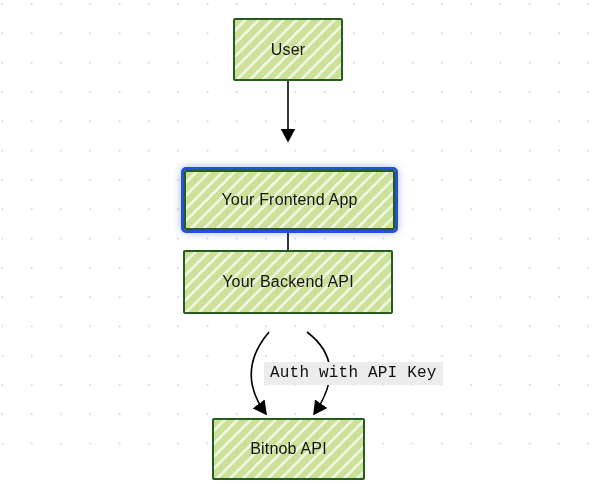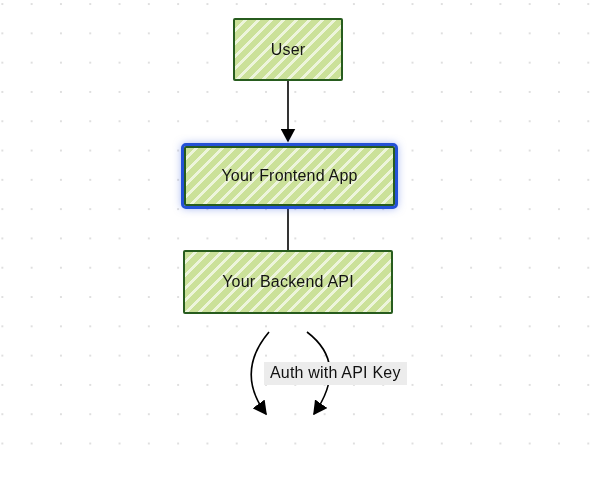--- a/index.html
+++ b/index.html
@@ -46,31 +46,33 @@
     white-space: nowrap;
   }
   .node-user     { left: 233px; top: 18px;  width: 110px; height: 63px; }
   .node-frontend { left: 184px; top: 146px; width: 211px; height: 60px; }
   .node-backend  { left: 183px; top: 250px; width: 210px; height: 64px; }
   .node-bitnob   { left: 212px; top: 418px; width: 153px; height: 62px; }
   .node.selected {
     outline: 3px solid #2451d6;
     outline-offset: 0px;
     box-shadow: 0 0 8px 2px rgba(47, 85, 221, 0.5);
+    margin-top: 24px;
   }
   .edge-label {
     position: absolute;
     left: 264px;
     top: 362px;
     padding: 2px 6px 3px 6px;
     background: #ececec;
     color: #111111;
     font-size: 16px;
     letter-spacing: 0.2px;
     white-space: nowrap;
+    font-family: Liberation Mono, monospace;
   }
   .edge-path {
     stroke: #000000;
     stroke-width: 1.6;
     fill: none;
   }
 </style>
 </head>
 <body>
 
@@ -93,16 +95,19 @@
   </div>
 
   <div class="node node-frontend selected">
     <span>Your Frontend App</span>
   </div>
 
   <div class="node node-backend">
     <span>Your Backend API</span>
   </div>
 
+  <div class="node node-bitnob">
+    <span>Bitnob API</span>
+  </div>
 
   <div class="edge-label">Auth with API Key</div>
 
 </div>
 
 </body></html>

